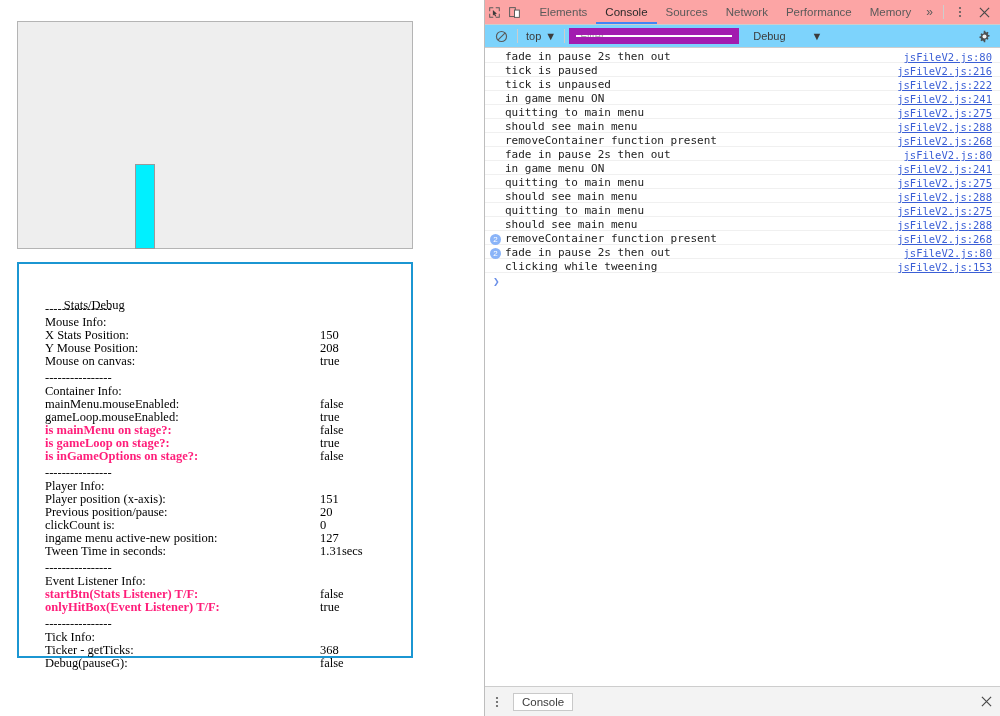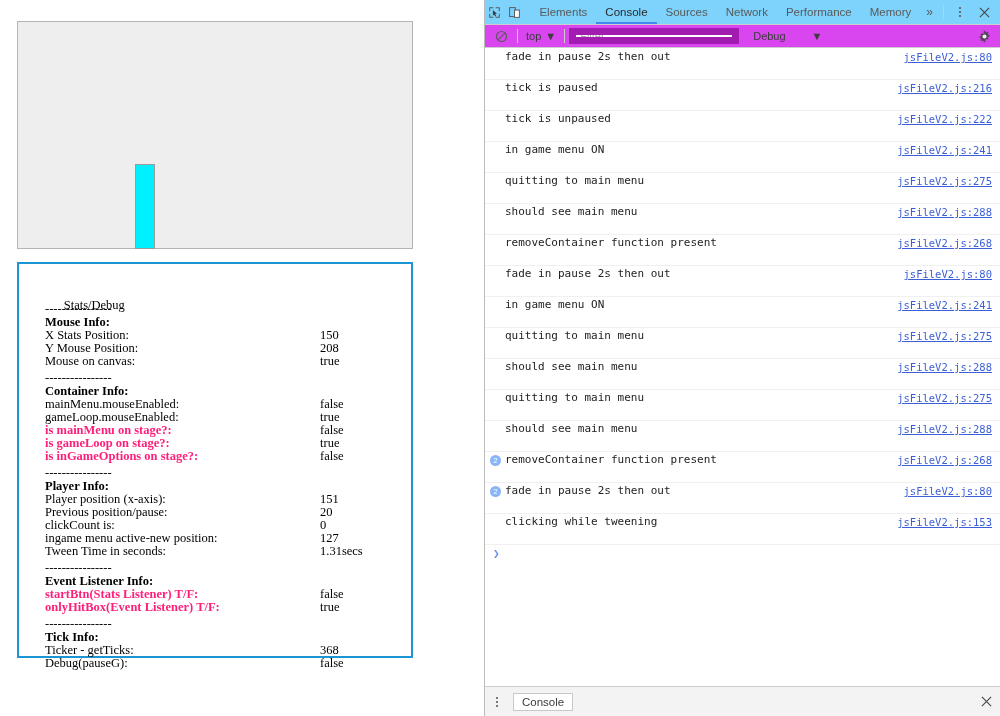--- a/index.html
+++ b/index.html
@@ -47,38 +47,38 @@
   .stat-row{
     position:relative;
     height:13px;
     line-height:13px;
     white-space:pre;
   }
   .stat-row .lbl{display:inline-block;}
   .stat-row .val{
     position:absolute;left:275px;top:0;
   }
-  .sect-title{font-weight:bold;}
+  .sect-title{font-weight:normal;}
   .pinkbold{color:#ff1e7a;font-weight:bold;}
   .dashes{letter-spacing:0px;color:#000;}
   .spacer2{height:4px;}
 
   
   #devtools{
     position:absolute;left:484px;top:0;width:516px;height:716px;
     background:#ffffff;
     border-left:1px solid #bdbdbd;
     box-sizing:border-box;
     font-family:"Liberation Sans", sans-serif;
   }
 
   #dt-tabbar{
     position:relative;
     height:25px;
-    background:#7dd3fc;
+    background:#fca5a5;
     border-bottom:1px solid #cdcdcd;
     display:flex;align-items:center;
     box-sizing:border-box;
   }
   .dt-icon-btn{
     width:24px;height:24px;
     display:flex;align-items:center;justify-content:center;
     cursor:default;
   }
   .dt-tab{
@@ -97,21 +97,21 @@
   }
   .dt-right{
     margin-left:auto;display:flex;align-items:center;height:24px;
   }
   .dt-sep{
     width:1px;height:14px;background:#cdcdcd;margin:0 4px;
   }
 
   #dt-filterbar{
     position:relative;height:23px;
-    background:#d946ef;
+    background:#7dd3fc;
     border-bottom:1px solid #cdcdcd;
     display:flex;align-items:center;
     padding:0 4px;
     box-sizing:border-box;
   }
   #ctx-select{
     font-size:11px;color:#3c3c3c;
     padding:0 4px;cursor:default;
     display:flex;align-items:center;gap:4px;
   }
@@ -134,21 +134,21 @@
   #level-select .caret{margin-left:26px;}
   #gear-wrap{margin-left:auto;display:flex;align-items:center;}
 
   #console-body{
     position:absolute;top:49px;left:0;right:0;bottom:31px;
     background:#ffffff;
     overflow:hidden;
   }
   .log-row{
     position:relative;
-    height:31px;
+    height:14px;
     border-bottom:1px solid #f0f0f0;
     font-family:"DejaVu Sans Mono", monospace;
     font-size:11px;
     color:#222222;
     line-height:16.5px;
     box-sizing:border-box;
     padding-left:20px;
     white-space:nowrap;
   }
   .log-row .badge{

